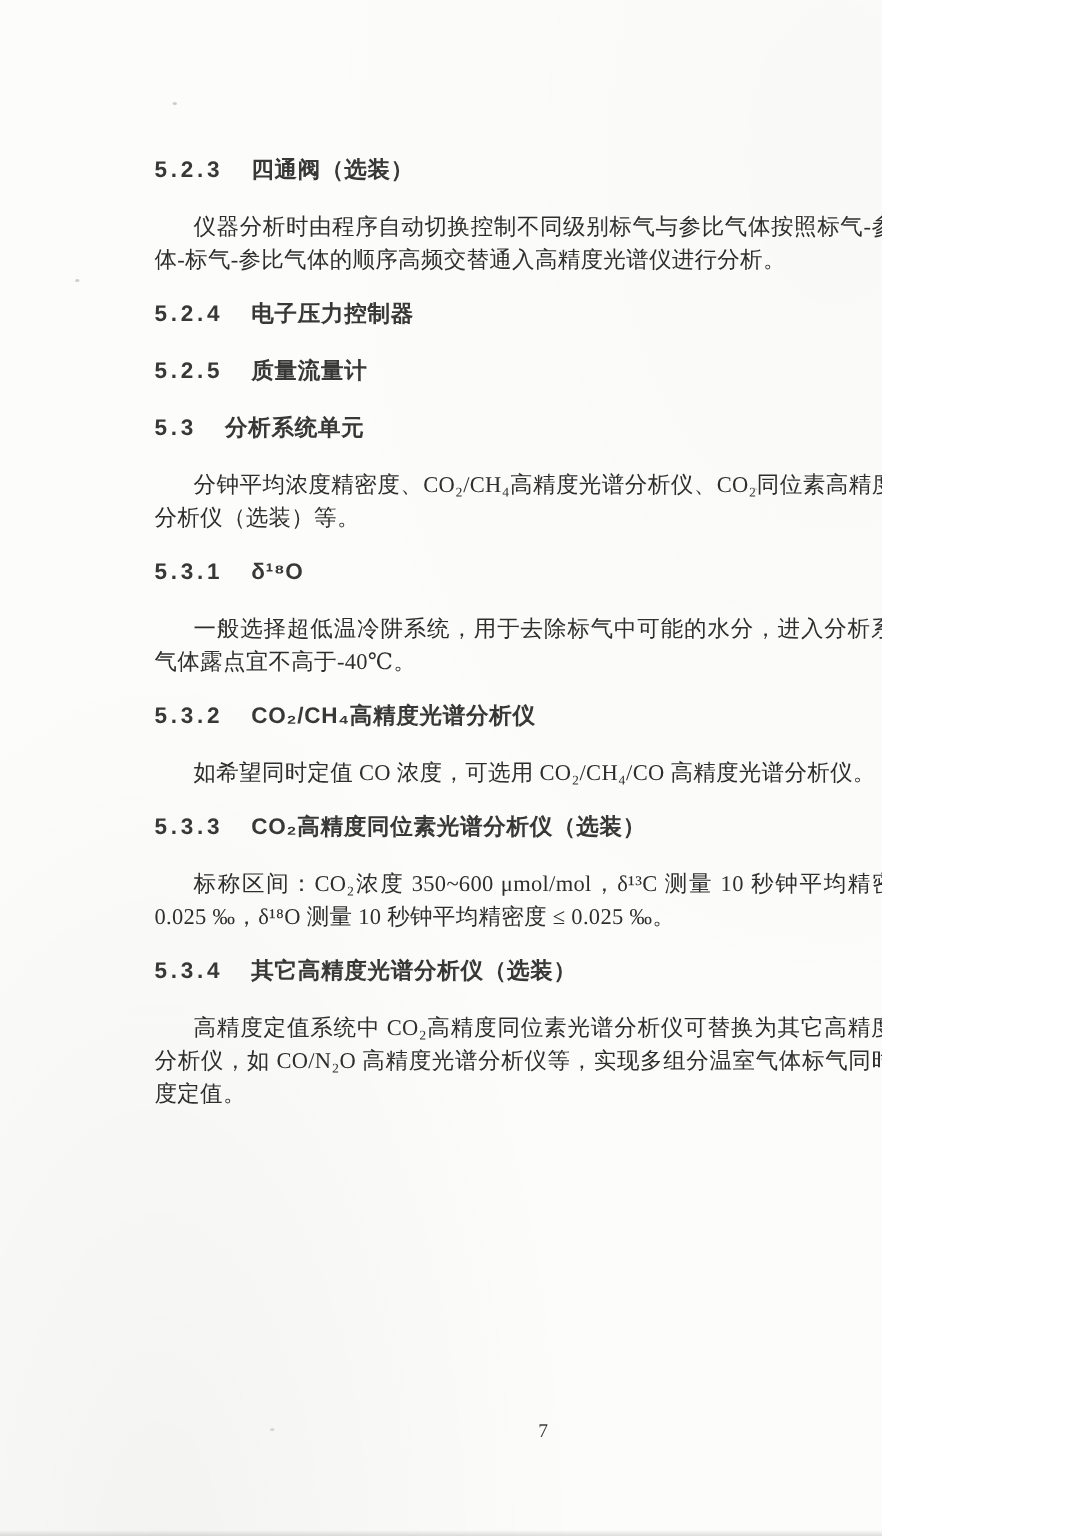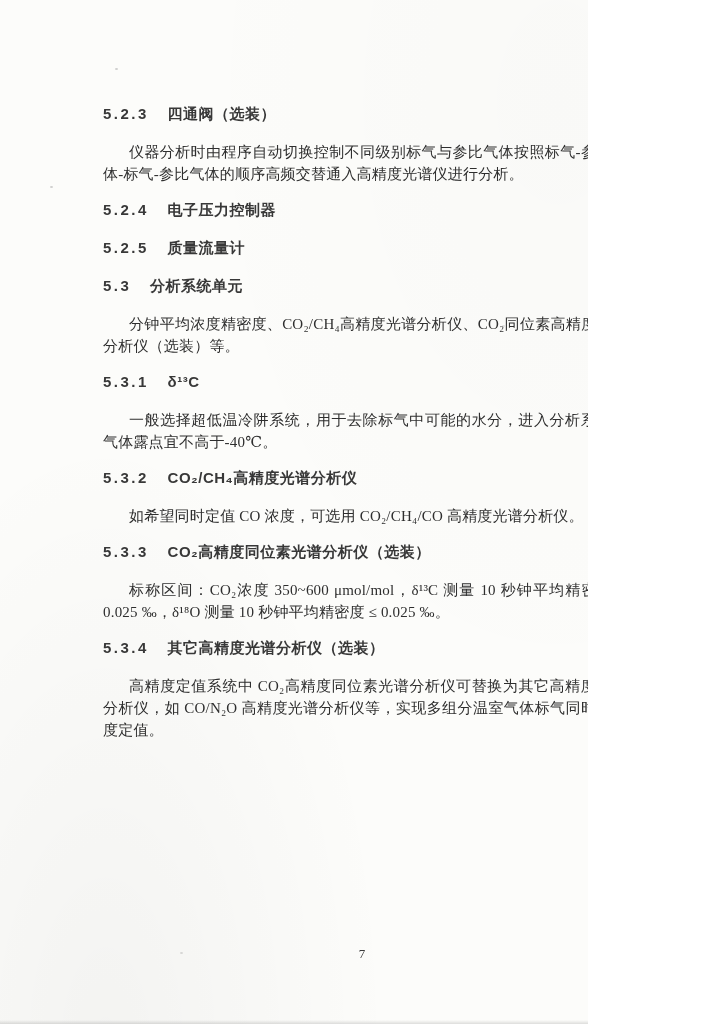--- a/index.html
+++ b/index.html
@@ -93,21 +93,21 @@
     </h3>
 
     <h3 class="sec-h">
       <span class="sec-num">5.3</span>
       <span class="sec-title">分析系统单元</span>
     </h3>
     <p class="para">分钟平均浓度精密度、CO₂/CH₄高精度光谱分析仪、CO₂同位素高精度光谱分析仪（选装）等。</p>
 
     <h3 class="sec-h">
       <span class="sec-num">5.3.1</span>
-      <span class="sec-title">δ¹³C</span>
+      <span class="sec-title">δ¹⁸O</span>
     </h3>
     <p class="para">一般选择超低温冷阱系统，用于去除标气中可能的水分，进入分析系统的气体露点宜不高于-40℃。</p>
 
     <h3 class="sec-h">
       <span class="sec-num">5.3.2</span>
       <span class="sec-title">CO₂/CH₄高精度光谱分析仪</span>
     </h3>
     <p class="para">如希望同时定值 CO 浓度，可选用 CO₂/CH₄/CO 高精度光谱分析仪。</p>
 
     <h3 class="sec-h">

